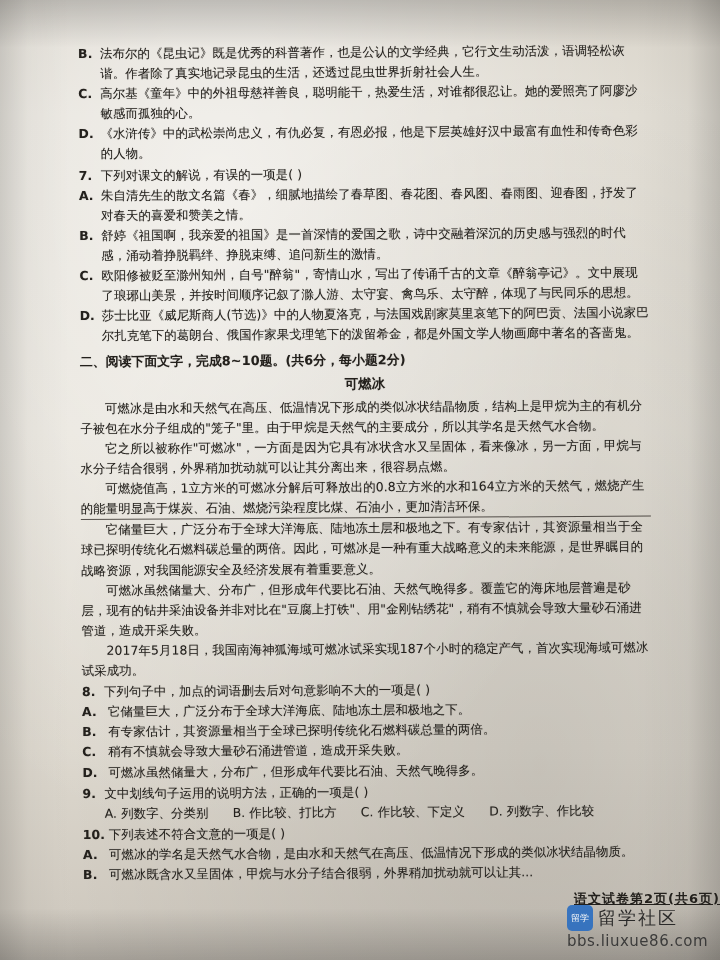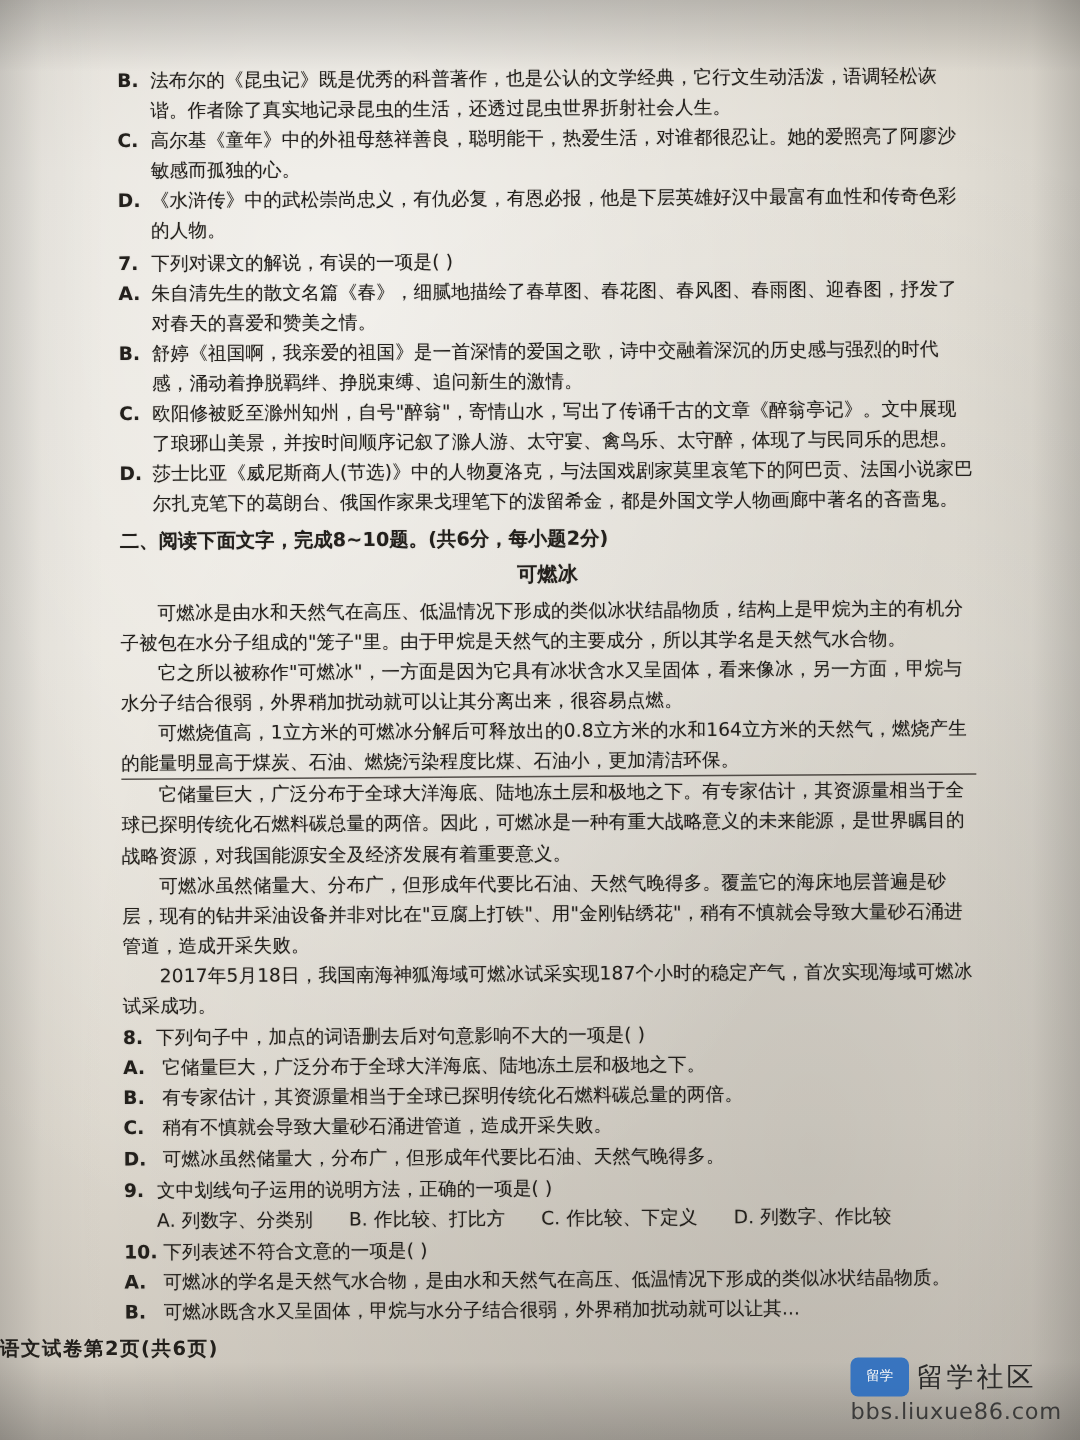--- a/index.html
+++ b/index.html
@@ -75,43 +75,44 @@
   .underline {
     border-bottom: 1px solid rgba(35,30,25,0.75);
     padding-bottom: 0px;
   }
   .para { text-indent: 2em; }
   .footer {
     position: absolute;
     left: 0;
     right: 0;
     bottom: 52px;
-    text-align: left;
+    text-align: right;
     font-size: 13px;
     font-weight: bold;
     color: #23201c;
     letter-spacing: 1px;
     z-index: 6;
+    text-decoration: underline;
   }
   
   .watermark {
     position: absolute;
     right: 12px;
     bottom: 10px;
     z-index: 7;
     text-align: center;
     opacity: 0.92;
   }
   .wm-row {
     display: flex;
     align-items: center;
     gap: 5px;
   }
   .wm-badge {
-    width: 39px;
+    width: 26px;
     height: 26px;
     border-radius: 5px;
     background: #2d6fc1;
     color: #fff;
     font-size: 9px;
     line-height: 12px;
     display: flex;
     align-items: center;
     justify-content: center;
     flex-direction: column;

